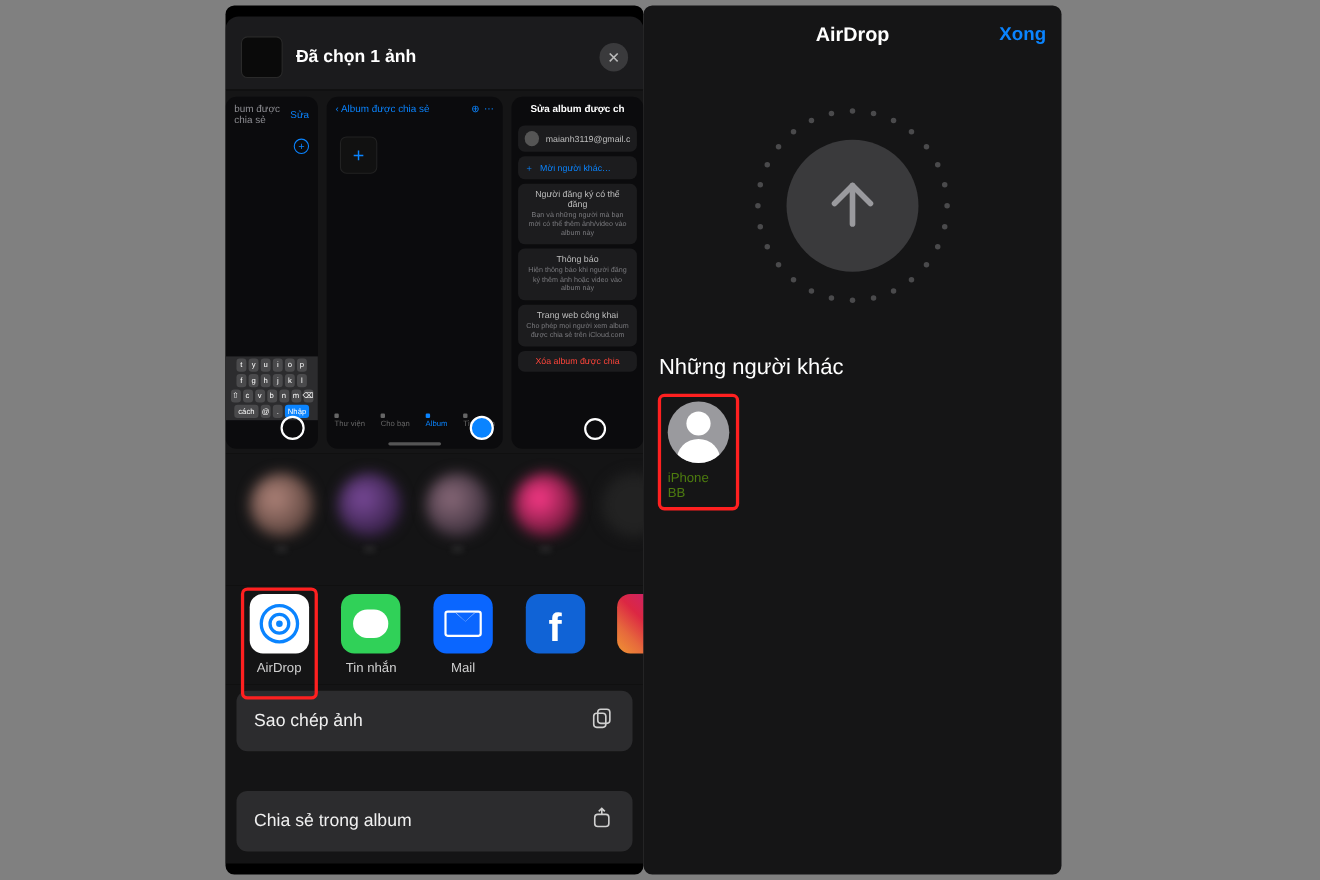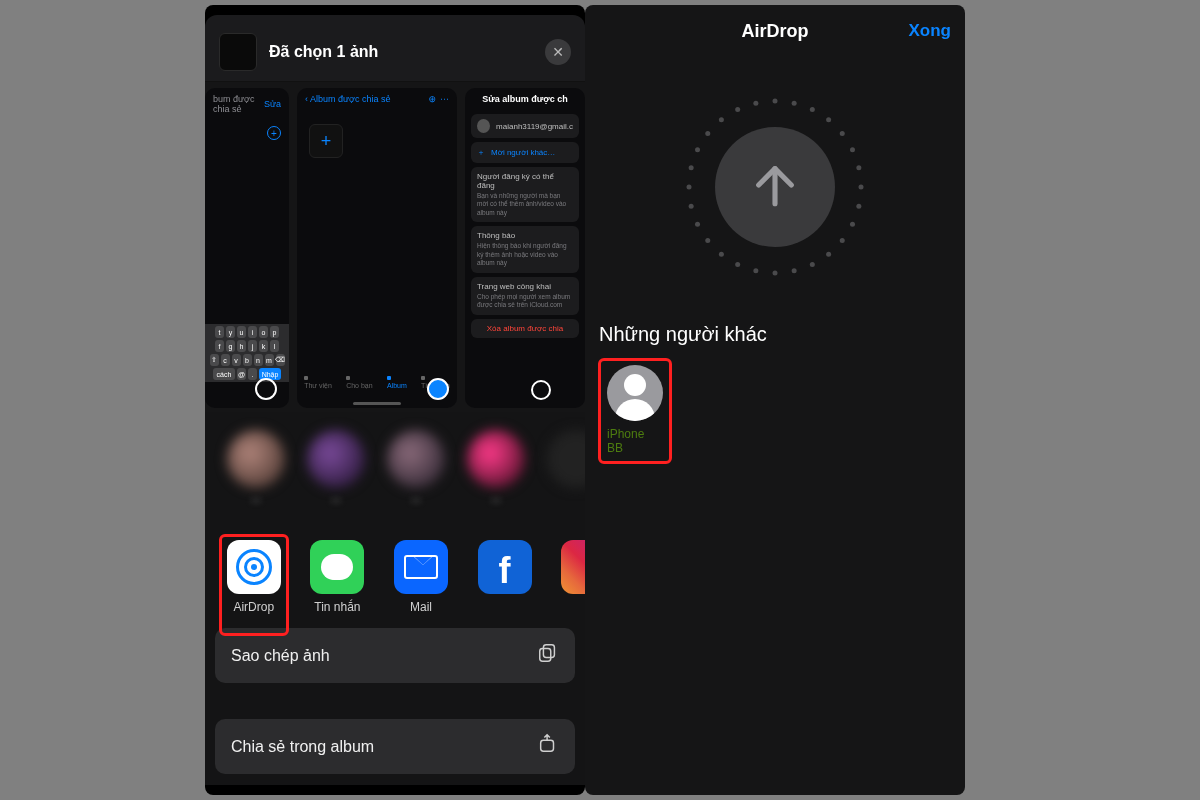--- a/index.html
+++ b/index.html
@@ -115,21 +115,21 @@
   }
   .shot2-tabs{
     position:absolute;bottom:10px;left:0;right:0;height:32px;
     display:flex;justify-content:space-around;align-items:center;
     font-size:7px;color:#666;
   }
   .shot2-tabs .active{color:#0a84ff;}
   .shot2-tabs .dot{width:4px;height:4px;background:#666;border-radius:1px;margin-bottom:2px;}
   .shot2-home{position:absolute;bottom:3px;left:35%;right:35%;height:3px;border-radius:2px;background:#555;}
 
-  .shot3-card{background:#1c1c1e;border-radius:6px;margin:4px 6px;padding:5px 6px;font-size:8px;color:#bfbfbf;}
+  .shot3-card{background:#1c1c1e;border-radius:6px;margin:4px 6px;padding:5px 6px;font-size:8px;color:#bfbfbf;text-align:center;}
   .shot3-card .muted{font-size:6.5px;color:#7a7a7e;margin-top:2px;line-height:1.3;}
   .avatar-row{display:flex;align-items:center;gap:6px;font-size:8px;}
   .gray-avatar{width:14px;height:14px;border-radius:50%;background:#555;}
   .shot3-del{color:#ff453a;text-align:center;}
   .shot-body{position:absolute;top:22px;left:0;right:0;bottom:44px;overflow:hidden;}
 
   
   .contacts {
     display:flex; gap:22px; padding:18px 12px 8px 22px;
     background:#141415; height:120px; align-items:flex-start;

